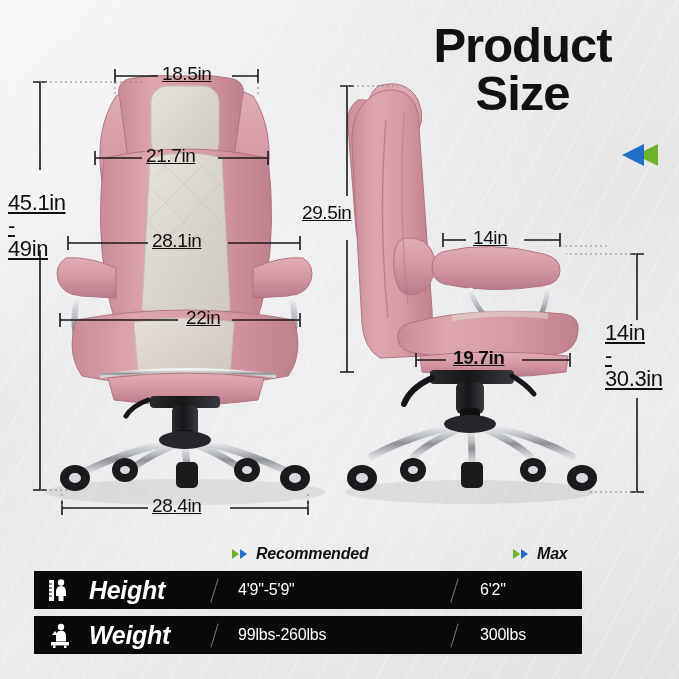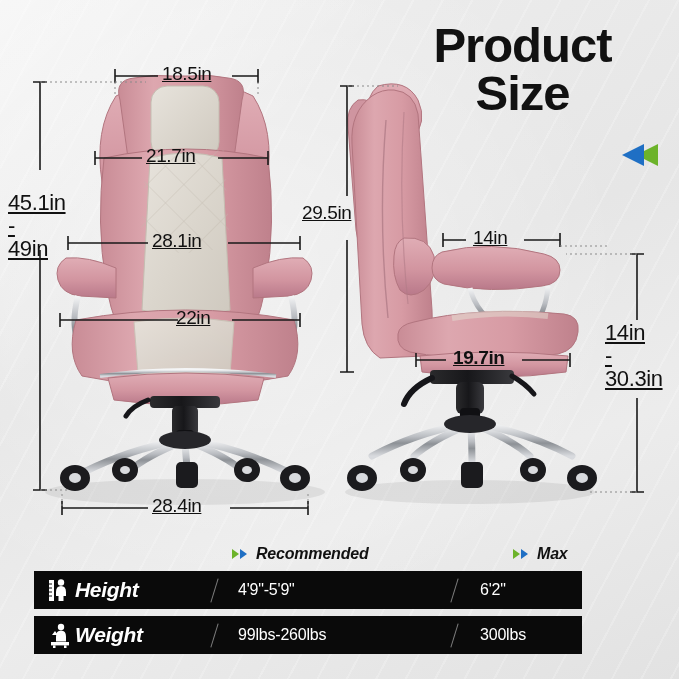--- a/index.html
+++ b/index.html
@@ -77,22 +77,22 @@
 
   .row{
     position:relative;
     height:38px;
     background:#0a0a0a;
     margin-bottom:7px;
     display:flex;align-items:center;
   }
   .row-label{
     position:absolute;left:14px;top:0;height:38px;
-    display:flex;align-items:center;gap:4px;
-    color:#fff;font-size:21px;font-weight:bold;font-style:italic;
+    display:flex;align-items:center;gap:18px;
+    color:#fff;font-size:25px;font-weight:bold;font-style:italic;
     letter-spacing:-.3px;
   }
   .row-ico{width:23px;height:26px;flex:0 0 auto;}
   .cell{
     position:absolute;top:0;height:38px;
     display:flex;align-items:center;
     color:#fff;font-size:16px;letter-spacing:-.2px;
   }
   .cell.rec{left:204px;}
   .cell.max{left:446px;}
@@ -318,21 +318,21 @@
       <path d="M560 246 H610"></path>
     </g>
   </svg>
 
   <div class="dim" style="left:162px;top:64px;">18.5in</div>
 
   <div class="dim" style="left:146px;top:146px;">21.7in</div>
 
   <div class="dim" style="left:152px;top:231px;">28.1in</div>
 
-  <div class="dim" style="left:176px;top:308px;">22in</div>
+  <div class="dim" style="left:186px;top:308px;">22in</div>
 
   <div class="dim" style="left:152px;top:496px;">28.4in</div>
 
   <div class="dim stack" style="left:8px;top:192px;width:66px;">
     <span class="u">45.1in</span>
     <span class="u">-</span>
     <span class="u">49in</span>
   </div>
 
   <div class="dim" style="left:302px;top:203px;">29.5in</div>

